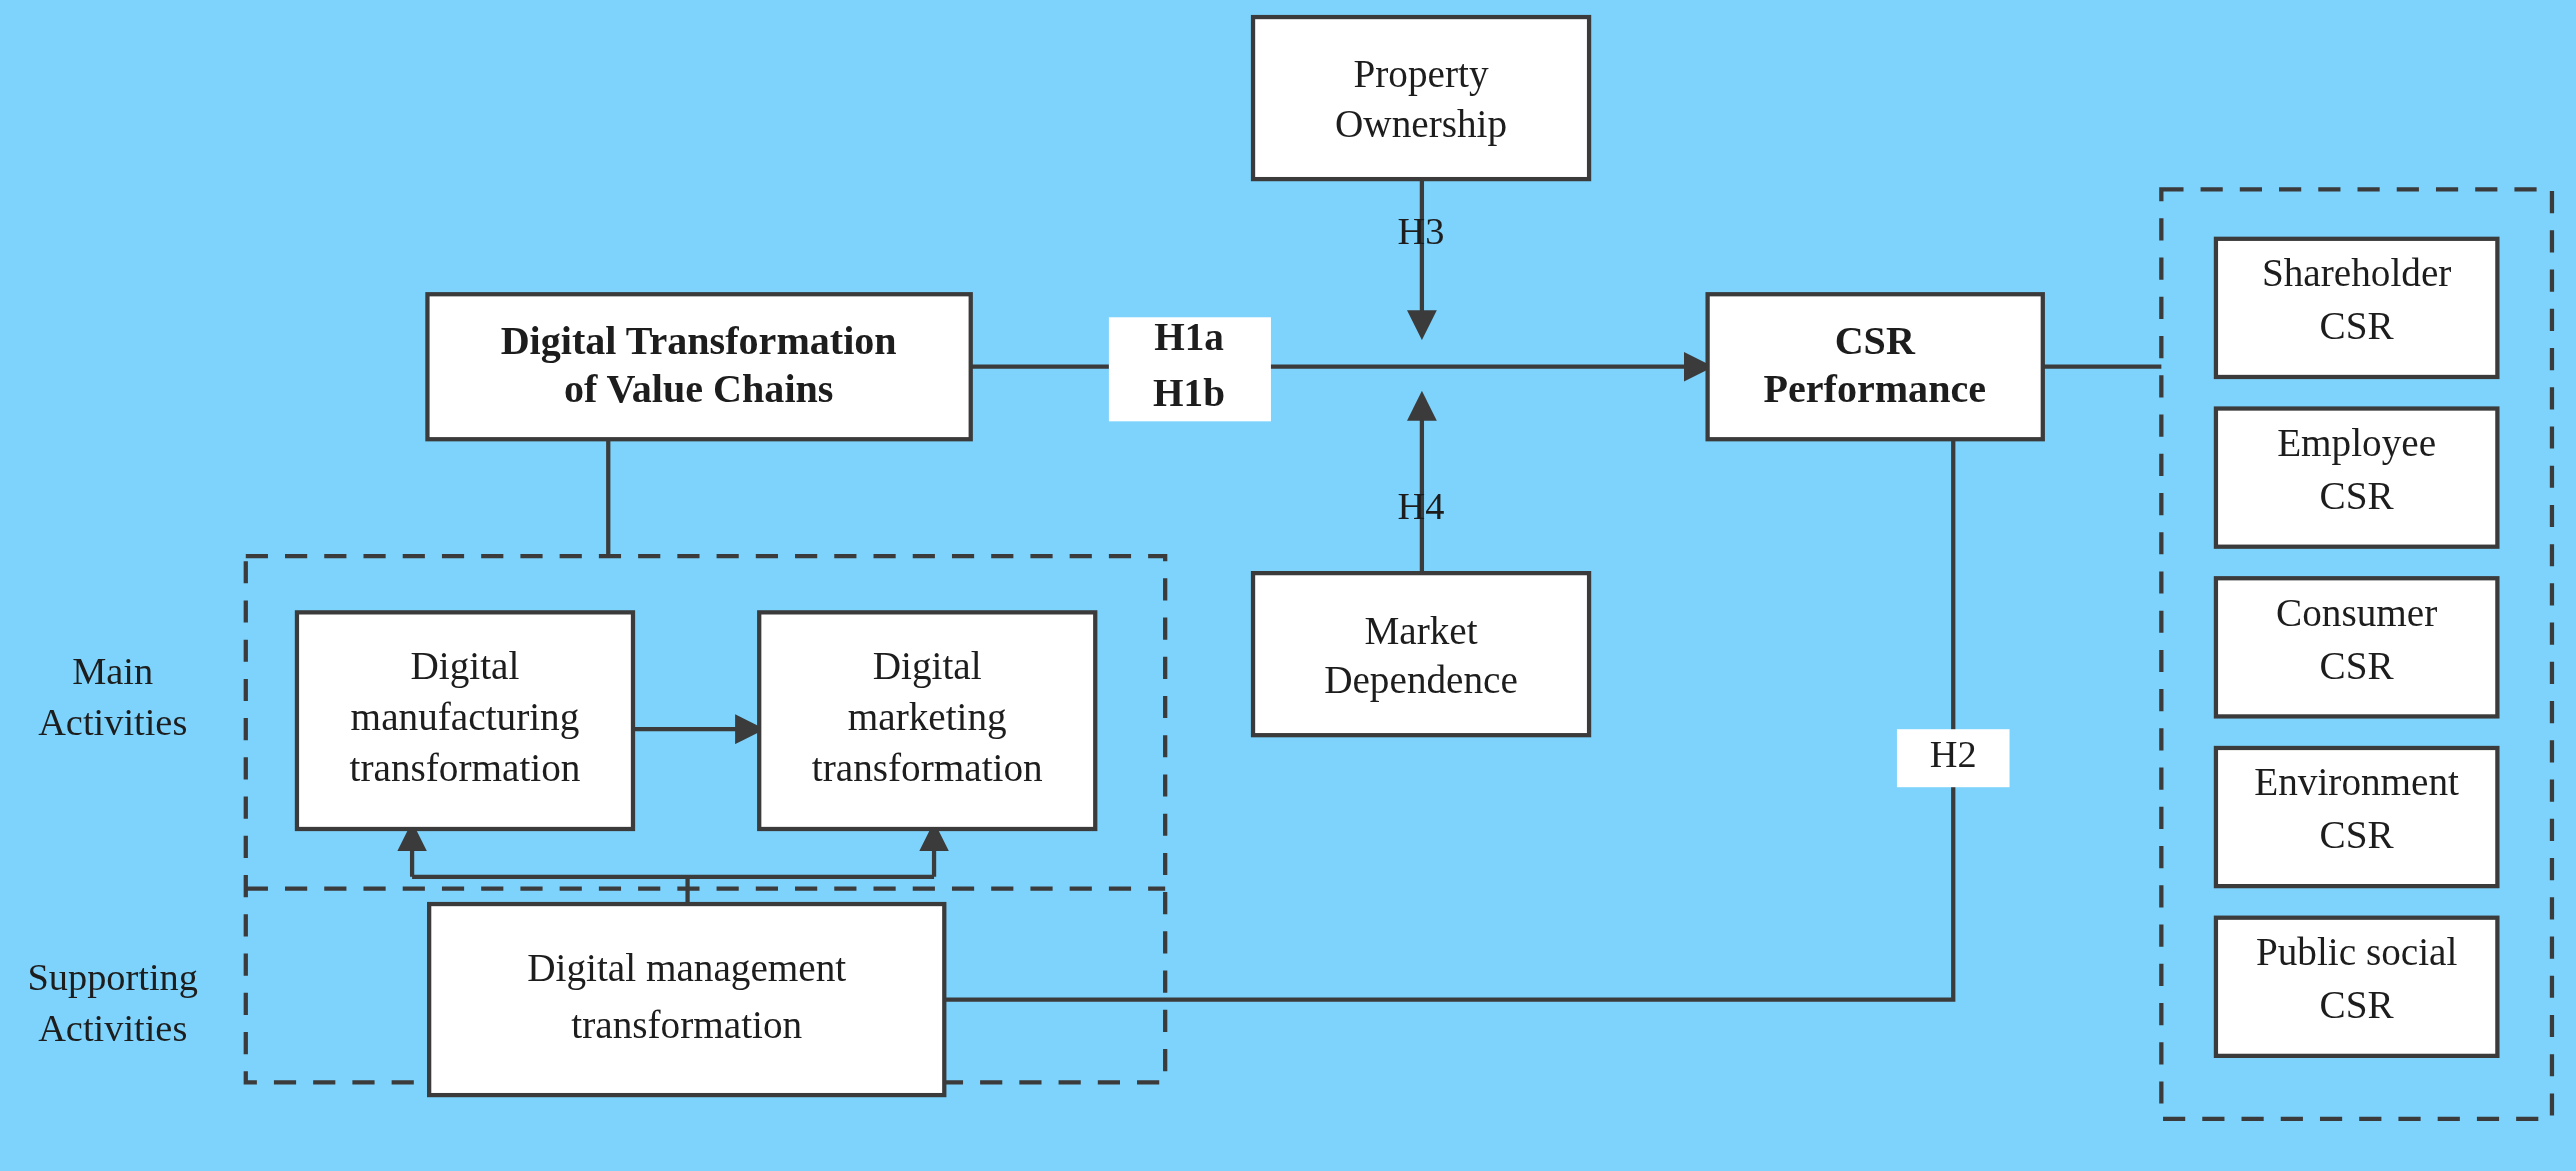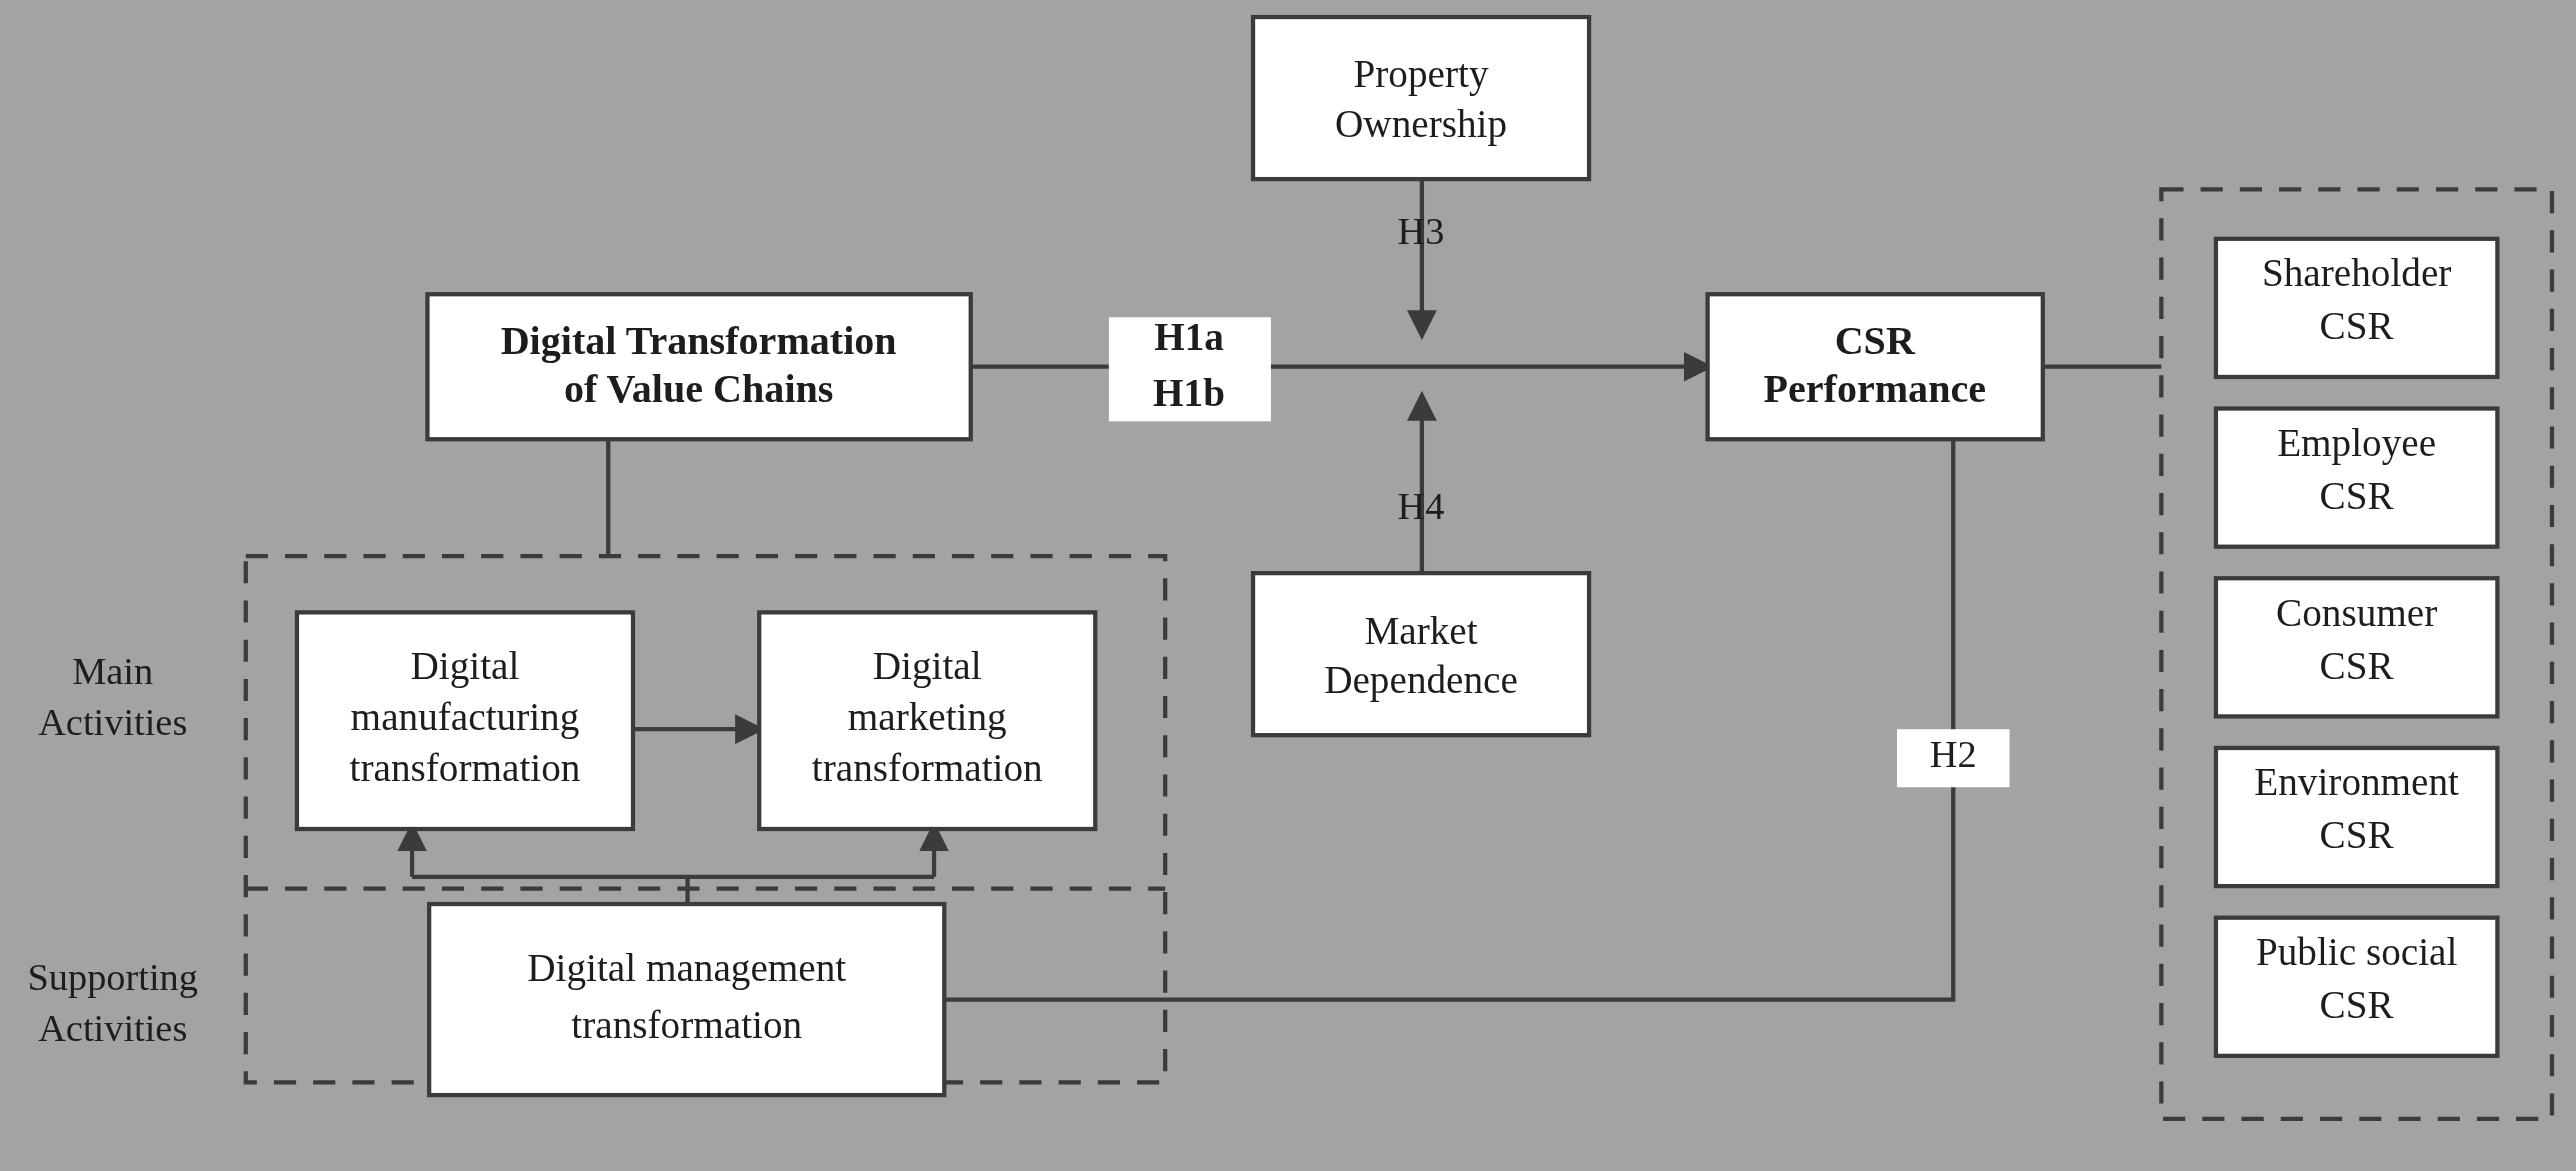--- a/index.html
+++ b/index.html
@@ -4,21 +4,21 @@
 <style>
   html, body {
     margin: 0;
     padding: 0;
     background: #ffffff;
   }
   #stage {
     position: relative;
     width: 2576px;
     height: 1171px;
-    background: #a3a3a3;
+    background: #7dd3fc;
     font-family: "Liberation Serif", "DejaVu Serif", serif;
     overflow: hidden;
   }
   svg.diagram {
     position: absolute;
     left: 0;
     top: 0;
     width: 2576px;
     height: 1171px;
   }

